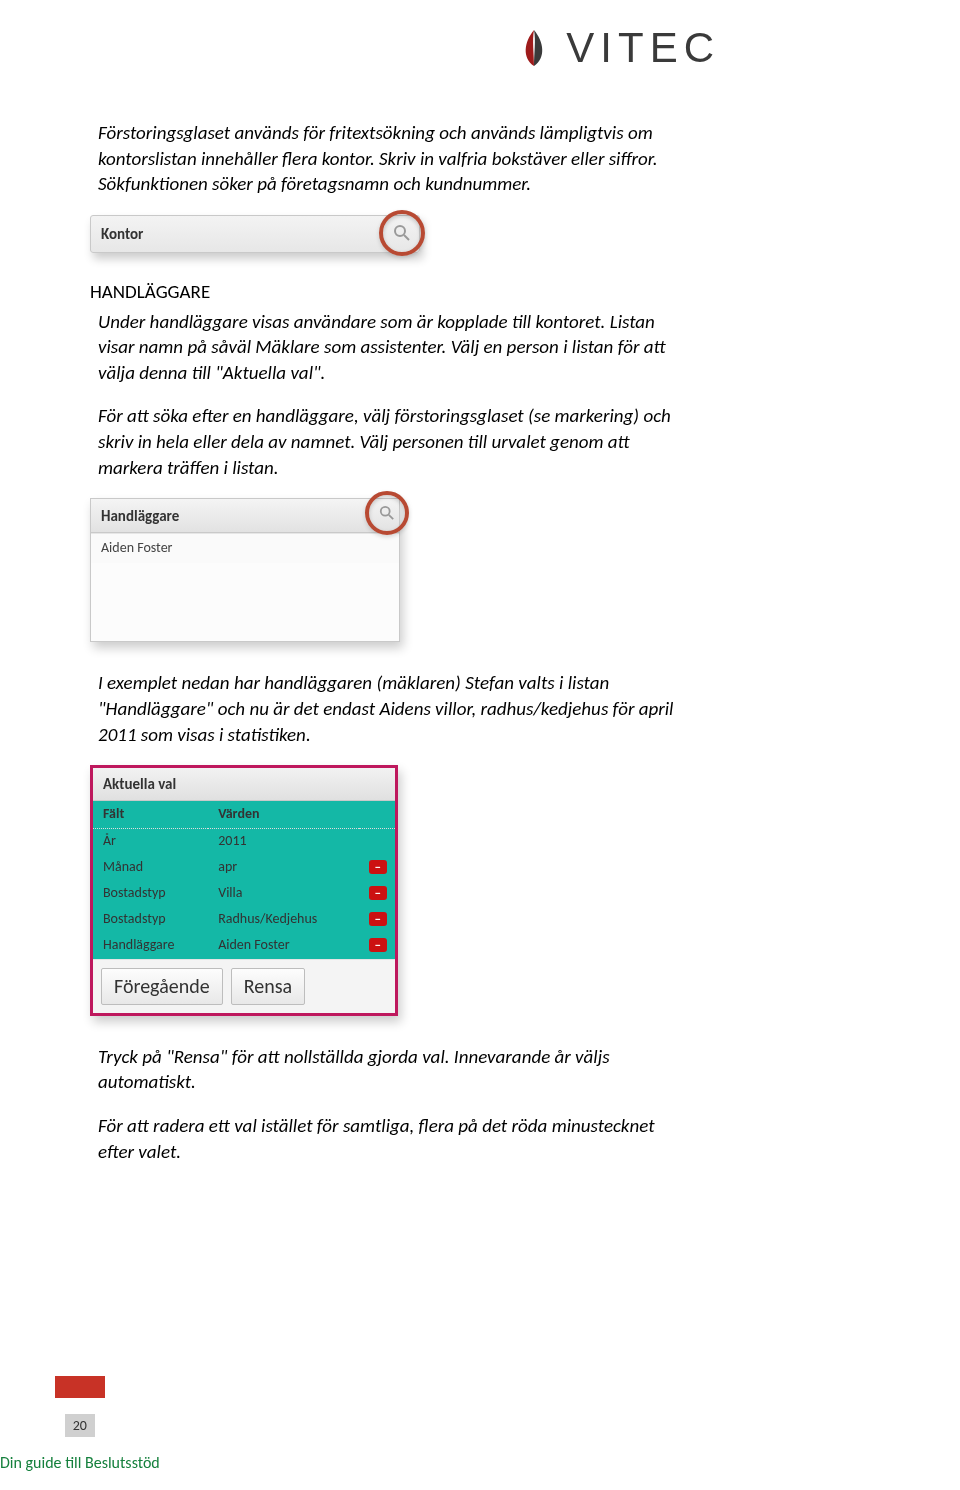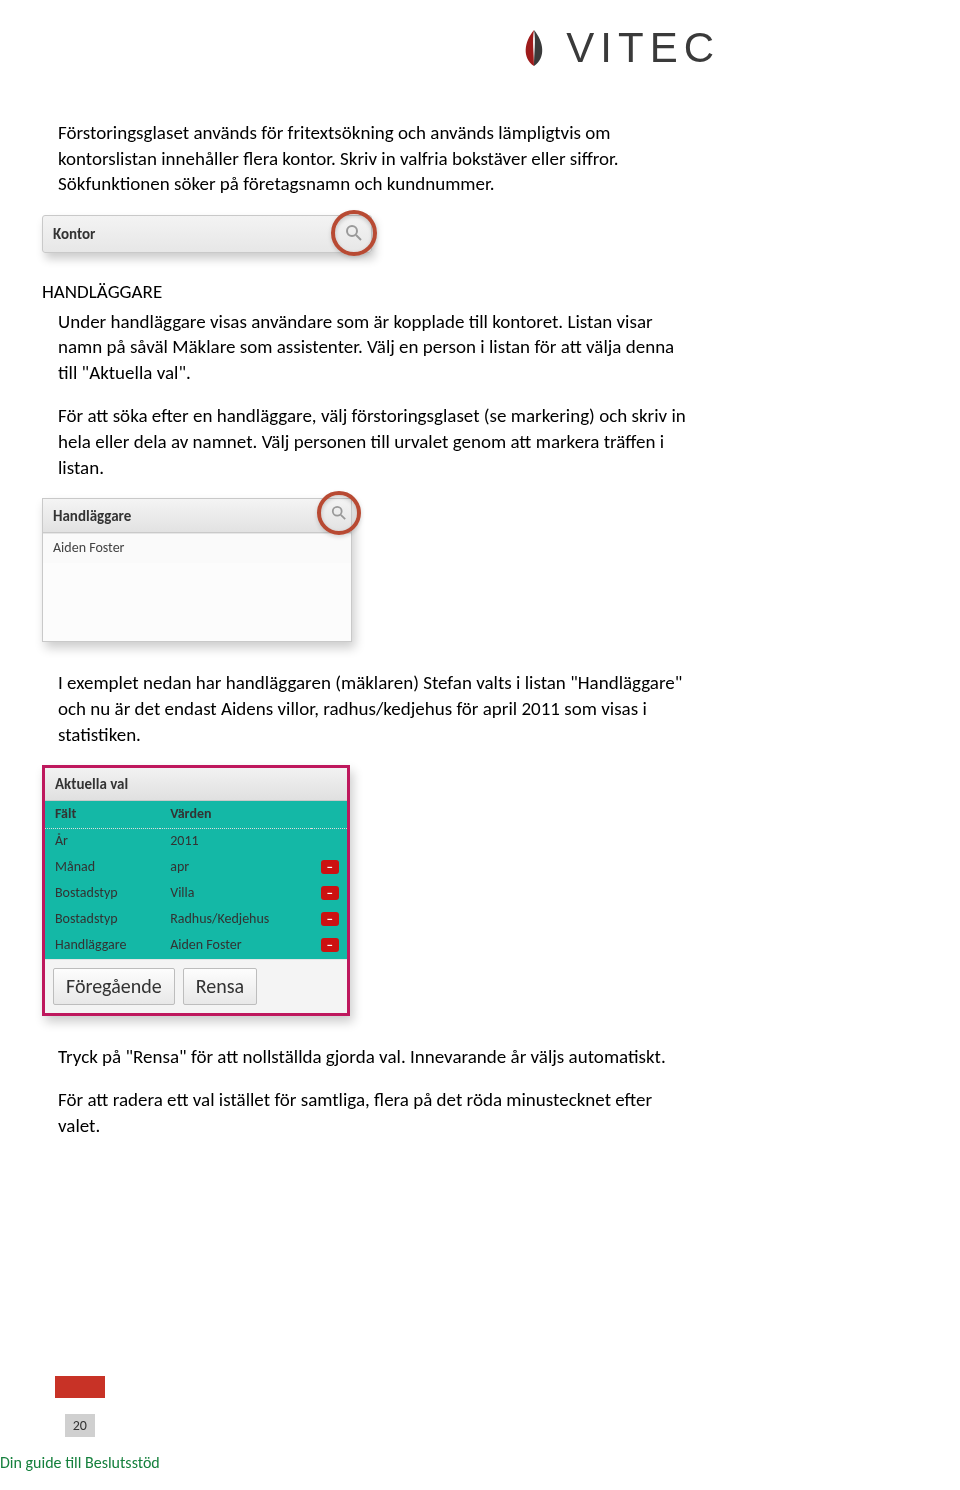--- a/index.html
+++ b/index.html
@@ -7,21 +7,21 @@
     margin: 0;
     padding: 0;
     font-family: Calibri, Arial, sans-serif;
     background: #fff;
     color: #000;
     width: 960px;
   }
   .page {
     width: 780px;
     min-height: 1490px;
-    padding: 20px 90px 20px 42px;
+    padding: 20px 90px 20px 90px;
     position: relative;
   }
   .logo {
     position: absolute;
     top: 24px;
     right: 60px;
     display: flex;
     align-items: center;
     gap: 10px;
   }
@@ -31,21 +31,21 @@
     font-weight: 500;
     letter-spacing: 6px;
     color: #3a3a3a;
     font-family: Arial, sans-serif;
   }
   .content {
     padding-top: 100px;
     font-size: 19px;
     line-height: 1.35;
   }
-  .content p { margin: 0 0 18px 16px; }
+  .content p { margin: 0 0 18px 8px; font-style: italic; }
   .content h3 { margin: 26px 0 4px 0; font-size: 19px; font-weight: 400; color:#000; }
   .img-kontor {
     width: 330px;
     height: 38px;
     margin: 6px 0 24px 0;
     display: flex;
     align-items: stretch;
     background: linear-gradient(#f3f3f3,#e7e7e7);
     border: 1px solid #c9c9c9;
     border-radius: 3px;

